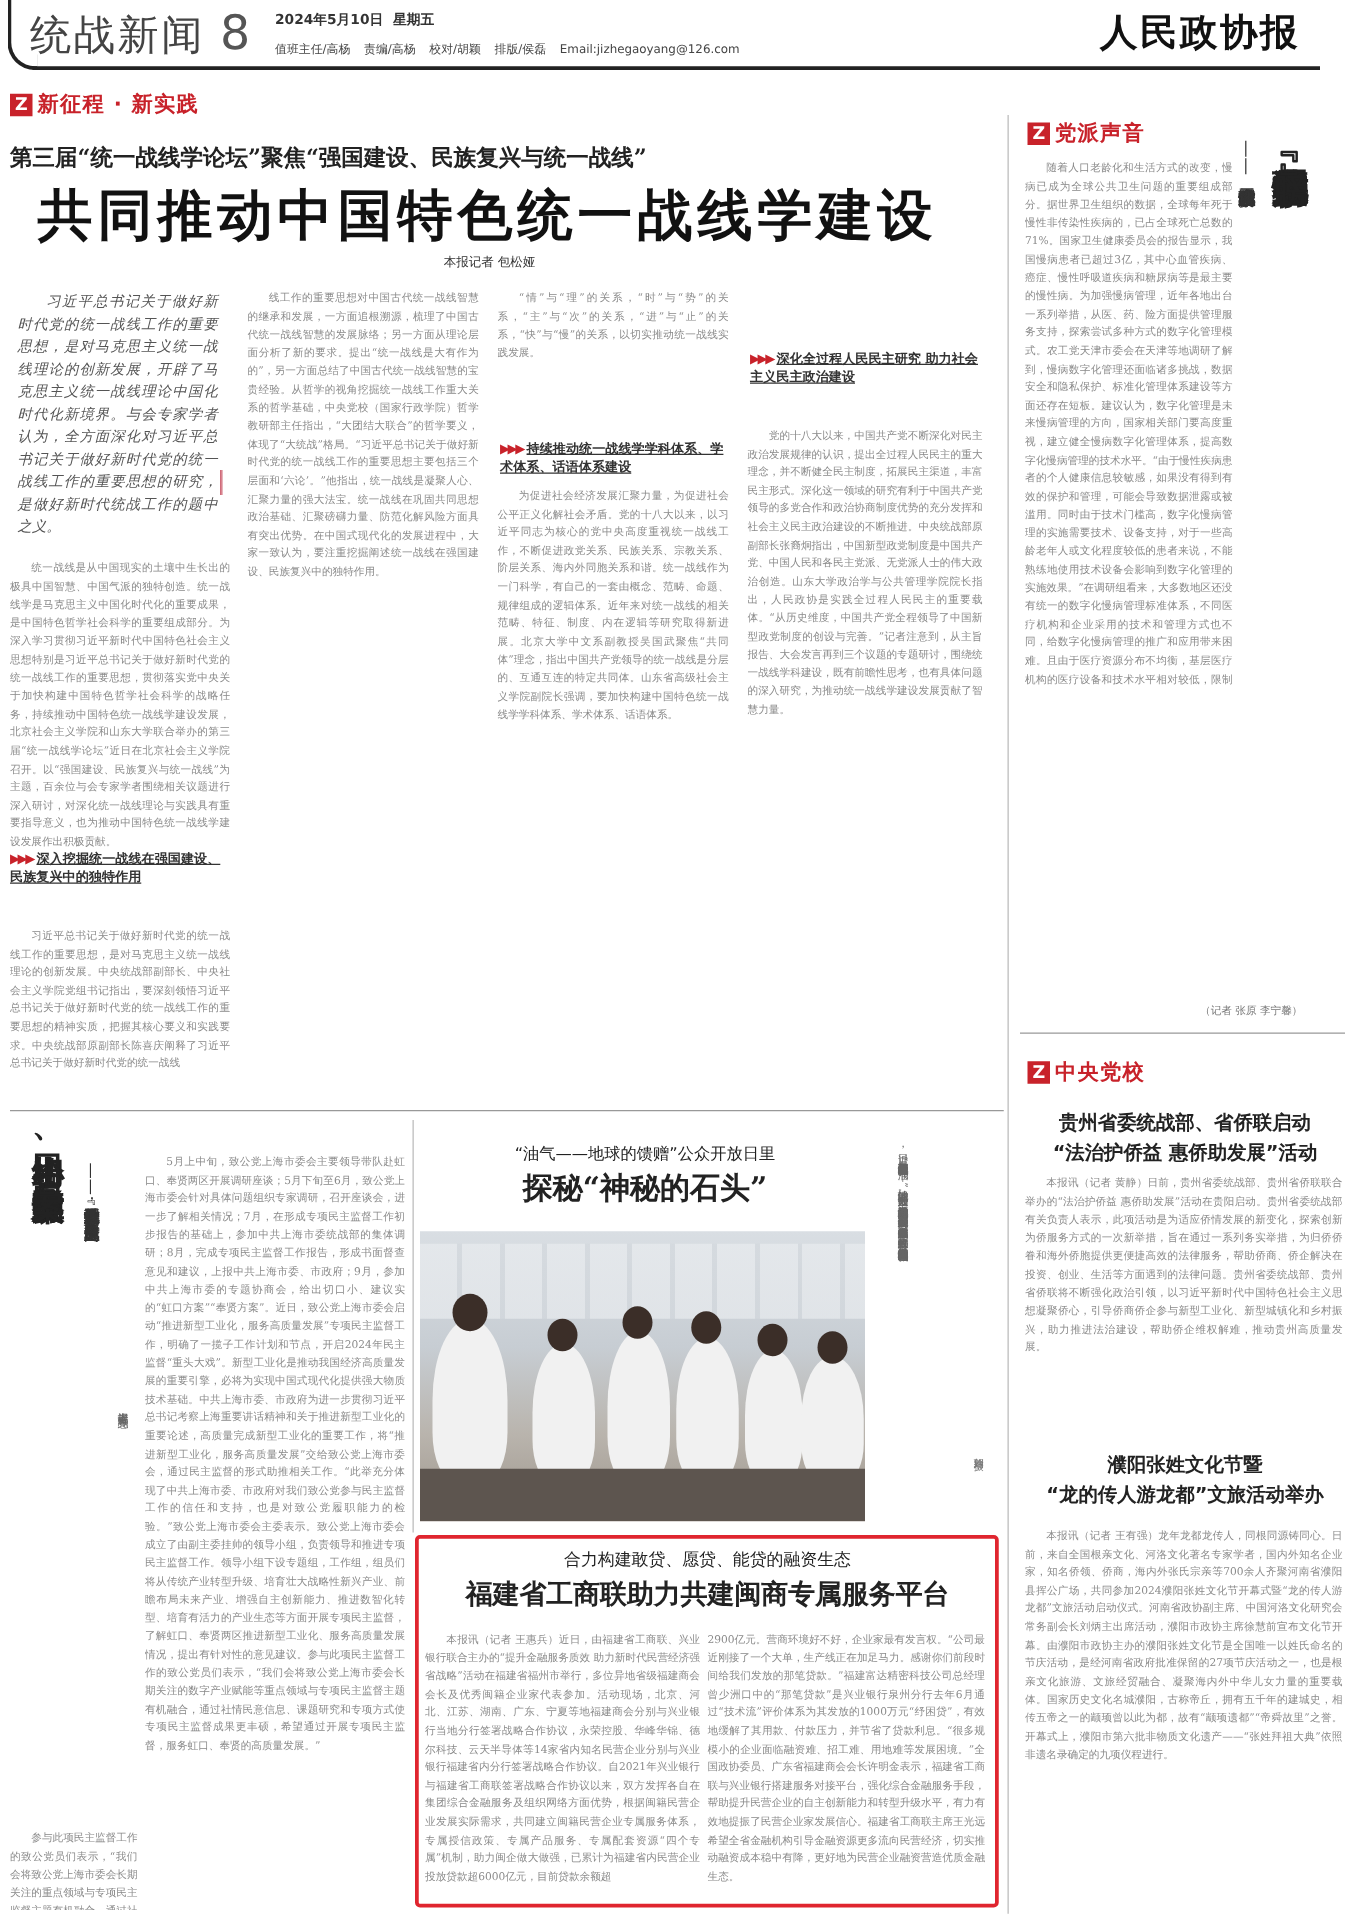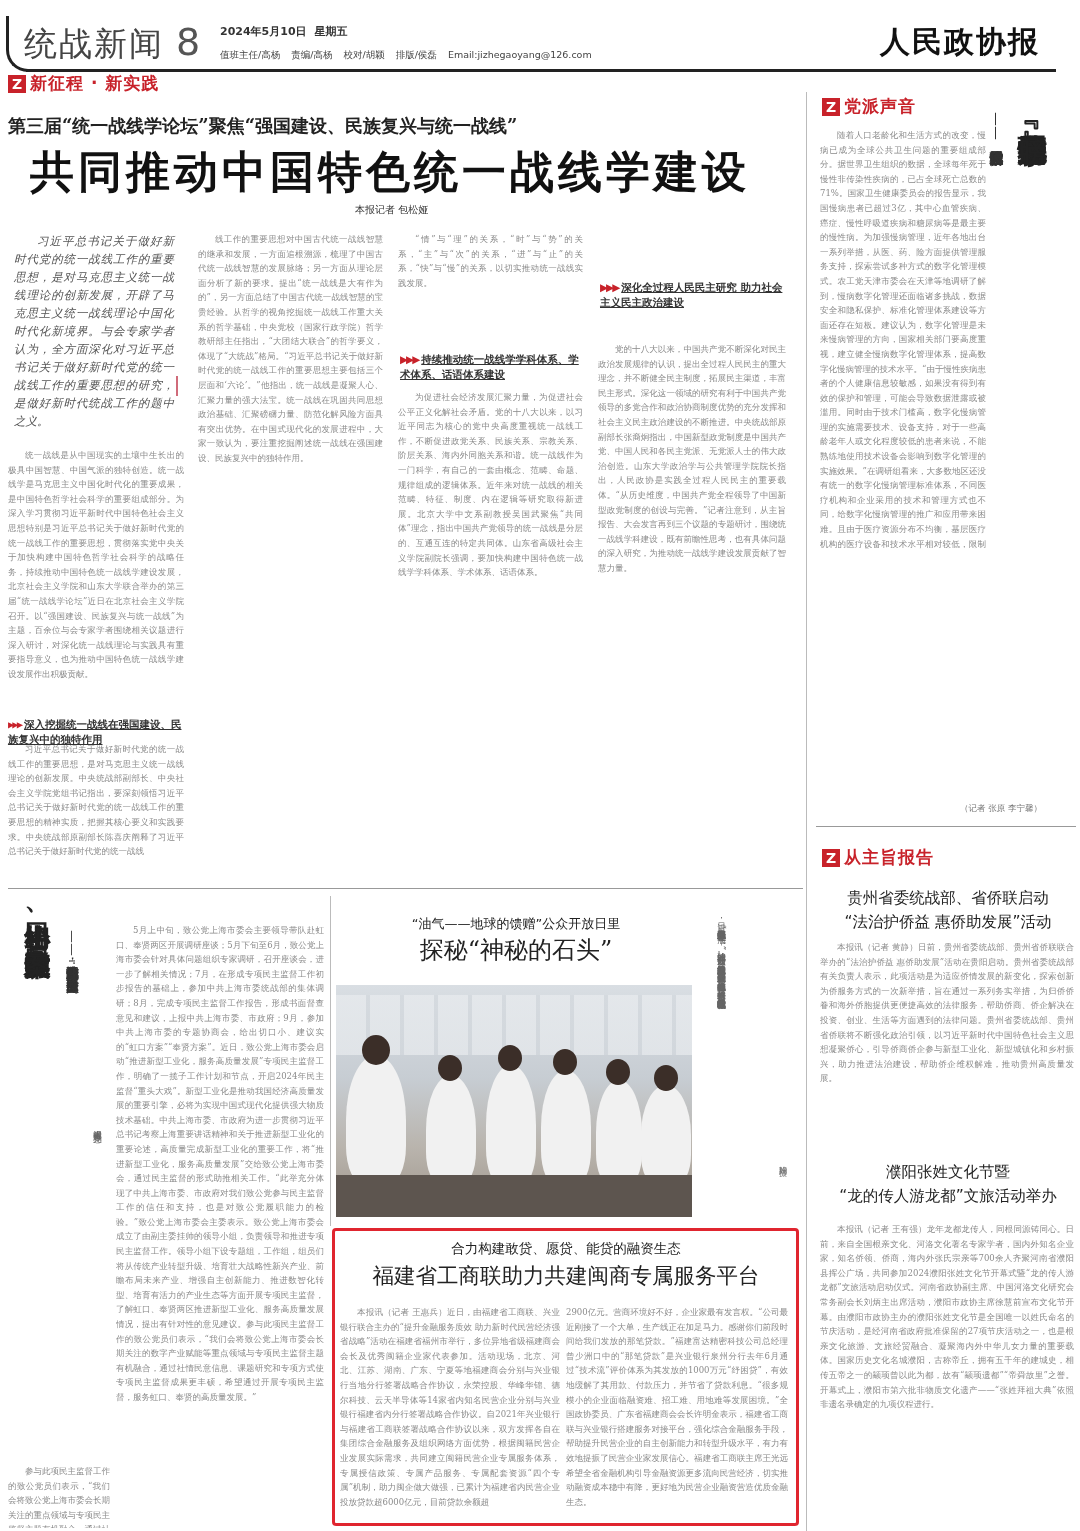--- a/index.html
+++ b/index.html
@@ -1,20 +1,20 @@
 <!DOCTYPE html>
 <html><head>
 <meta charset="utf-8">
 <style>
   * { box-sizing: border-box; margin: 0; padding: 0; }
   html, body { width: 1080px; height: 1531px; background: #ffffff; overflow: hidden; }
   body { position: relative; font-family: "DejaVu Serif", serif; color: #333; }
 
   
-  .masthead { position: absolute; left: 0; top: 16px; width: 1080px; height: 60px; }
+  .masthead { position: absolute; left: 0; top: 0; width: 1080px; height: 60px; }
   .masthead .curve { position: absolute; left: 6px; top: 0; width: 24px; height: 56px; border-left: 3px solid #222; border-bottom: 3px solid #222; border-bottom-left-radius: 22px; }
   .masthead .rule { position: absolute; left: 26px; top: 53px; width: 1030px; height: 3px; background: #222; }
   .section-name { position: absolute; left: 24px; top: 6px; font-family: "DejaVu Sans", sans-serif; font-size: 33px; color: #444; letter-spacing: 2px; }
   .page-num { position: absolute; left: 176px; top: 4px; font-family: "DejaVu Sans", sans-serif; font-size: 38px; color: #555; }
   .issue-date { position: absolute; left: 220px; top: 8px; font-family: "DejaVu Sans", sans-serif; font-size: 11px; color: #333; font-weight: bold; word-spacing: 4px; }
   .staff { position: absolute; left: 220px; top: 33px; font-family: "DejaVu Sans", sans-serif; font-size: 9.5px; color: #444; word-spacing: 8px; }
   .brand { position: absolute; right: 40px; top: 6px; font-family: "DejaVu Serif", serif; font-size: 30px; font-weight: bold; color: #111; letter-spacing: 2px; }
 
   
   .colhead { position: absolute; display: flex; align-items: center; gap: 4px; }
@@ -34,21 +34,21 @@
   .subhead { position: absolute; font-family: "DejaVu Sans", sans-serif; font-size: 10.5px; line-height: 15px; color: #333; font-weight: bold; text-decoration: underline; }
   .subhead .arrows { color: #c8222a; text-decoration: none; display: inline-block; margin-right: 3px; letter-spacing: -2px; }
 
   .vrule { position: absolute; width: 1px; background: #bbb; }
   .hrule { position: absolute; height: 1px; background: #999; }
 
   
   .vert-title { position: absolute; writing-mode: vertical-rl; font-family: "DejaVu Serif", serif; font-weight: bold; color: #222; }
   .vert-sub { position: absolute; writing-mode: vertical-rl; font-family: "DejaVu Sans", sans-serif; color: #333; }
 
-  .news-title { position: absolute; font-family: "DejaVu Sans", sans-serif; font-weight: normal; color: #222; text-align: center; line-height: 24px; }
+  .news-title { position: absolute; font-family: "DejaVu Sans", sans-serif; font-weight: bold; color: #222; text-align: center; line-height: 24px; }
 
   .photo { position: absolute; left: 336px; top: 985px; width: 356px; height: 232px; overflow: hidden; background: linear-gradient(180deg, #d9dee3 0%, #c7cdd3 40%, #b9b4ad 70%, #9e958b 100%); }
   .photo .shelf { position: absolute; left: 0; top: 10px; width: 100%; height: 60px; background: repeating-linear-gradient(90deg, #e9ecef 0 30px, #d4d9de 30px 34px); opacity: .7; }
   .photo .person { position: absolute; border-radius: 50% 50% 30% 30%; background: #f1f1f1; }
   .photo .head { position: absolute; border-radius: 50%; background: #3b2e28; }
   .photo .table { position: absolute; left: 0; bottom: 0; width: 100%; height: 42px; background: #5d554f; }
 
   .highlight { position: absolute; left: 332px; top: 1228px; width: 467px; height: 298px; border: 3px solid #e0252f; border-radius: 4px; }
   .photo-credit { position: absolute; font-size: 8px; color: #777; writing-mode: vertical-rl; }
 </style>
@@ -74,21 +74,21 @@
 <div class="headline">共同推动中国特色统一战线学建设</div>
 <div class="byline">本报记者  包松娅</div>
 
 <div class="lead-abstract">习近平总书记关于做好新时代党的统一战线工作的重要思想，是对马克思主义统一战线理论的创新发展，开辟了马克思主义统一战线理论中国化时代化新境界。与会专家学者认为，全方面深化对习近平总书记关于做好新时代党的统一战线工作的重要思想的研究，是做好新时代统战工作的题中之义。</div>
 <div class="pink-rule"></div>
 
 <div class="body-text" style="left:8px; top:448px; width:176px; height:240px;">
   <p>统一战线是从中国现实的土壤中生长出的极具中国智慧、中国气派的独特创造。统一战线学是马克思主义中国化时代化的重要成果，是中国特色哲学社会科学的重要组成部分。为深入学习贯彻习近平新时代中国特色社会主义思想特别是习近平总书记关于做好新时代党的统一战线工作的重要思想，贯彻落实党中央关于加快构建中国特色哲学社会科学的战略任务，持续推动中国特色统一战线学建设发展，北京社会主义学院和山东大学联合举办的第三届“统一战线学论坛”近日在北京社会主义学院召开。以“强国建设、民族复兴与统一战线”为主题，百余位与会专家学者围绕相关议题进行深入研讨，对深化统一战线理论与实践具有重要指导意义，也为推动中国特色统一战线学建设发展作出积极贡献。</p>
 </div>
 
-<div class="subhead" style="left:8px; top:718px; width:176px;font-family:Liberation Mono, monospace;">
+<div class="subhead" style="left:8px; top:680px; width:176px;">
   <span class="arrows">▶▶▶</span><span>深入挖掘统一战线在强国建设、民族复兴中的独特作用</span>
 </div>
 
 <div class="body-text" style="left:8px; top:742px; width:176px; height:138px;">
   <p>习近平总书记关于做好新时代党的统一战线工作的重要思想，是对马克思主义统一战线理论的创新发展。中央统战部副部长、中央社会主义学院党组书记指出，要深刻领悟习近平总书记关于做好新时代党的统一战线工作的重要思想的精神实质，把握其核心要义和实践要求。中央统战部原副部长陈喜庆阐释了习近平总书记关于做好新时代党的统一战线</p>
 </div>
 
 <div class="body-text" style="left:198px; top:232px; width:185px; height:648px;">
   <p>线工作的重要思想对中国古代统一战线智慧的继承和发展，一方面追根溯源，梳理了中国古代统一战线智慧的发展脉络；另一方面从理论层面分析了新的要求。提出“统一战线是大有作为的”，另一方面总结了中国古代统一战线智慧的宝贵经验。从哲学的视角挖掘统一战线工作重大关系的哲学基础，中央党校（国家行政学院）哲学教研部主任指出，“大团结大联合”的哲学要义，体现了“大统战”格局。“习近平总书记关于做好新时代党的统一战线工作的重要思想主要包括三个层面和‘六论’。”他指出，统一战线是凝聚人心、汇聚力量的强大法宝。统一战线在巩固共同思想政治基础、汇聚磅礴力量、防范化解风险方面具有突出优势。在中国式现代化的发展进程中，大家一致认为，要注重挖掘阐述统一战线在强国建设、民族复兴中的独特作用。</p>
 </div>
@@ -126,21 +126,21 @@
 </div>
 <div class="body-text" style="left:820px; top:548px; width:252px; height:236px;">
   <p style="margin-top:-420px;">随着人口老龄化和生活方式的改变，慢病已成为全球公共卫生问题的重要组成部分。据世界卫生组织的数据，全球每年死于慢性非传染性疾病的，已占全球死亡总数的71%。国家卫生健康委员会的报告显示，我国慢病患者已超过3亿，其中心血管疾病、癌症、慢性呼吸道疾病和糖尿病等是最主要的慢性病。为加强慢病管理，近年各地出台一系列举措，从医、药、险方面提供管理服务支持，探索尝试多种方式的数字化管理模式。农工党天津市委会在天津等地调研了解到，慢病数字化管理还面临诸多挑战，数据安全和隐私保护、标准化管理体系建设等方面还存在短板。建议认为，数字化管理是未来慢病管理的方向，国家相关部门要高度重视，建立健全慢病数字化管理体系，提高数字化慢病管理的技术水平。“由于慢性疾病患者的个人健康信息较敏感，如果没有得到有效的保护和管理，可能会导致数据泄露或被滥用。同时由于技术门槛高，数字化慢病管理的实施需要技术、设备支持，对于一些高龄老年人或文化程度较低的患者来说，不能熟练地使用技术设备会影响到数字化管理的实施效果。”在调研组看来，大多数地区还没有统一的数字化慢病管理标准体系，不同医疗机构和企业采用的技术和管理方式也不同，给数字化慢病管理的推广和应用带来困难。且由于医疗资源分布不均衡，基层医疗机构的医疗设备和技术水平相对较低，限制了数字化慢病管理的推广和应用。如何更好建立健全慢病数字化管理体系？农工党天津市委会提出，应进一步引导和支持医疗机构完善慢病数字化管理体系，包括电子病历系统、远程监测系统、智能预警系统等。各地要强制推广建立电子健康档案制度，确保基本信息、检查、诊断结果、治疗方案全面及时完整。“要加大对数字化慢病管理技术的研发投入，鼓励和支持创新，加强对基层和医疗资源欠发达地区技术应用的指导和培训，提高基层医疗人员的数字技能。”建议还提出，要加强远程监测技术，如智能手环、血压计等设备，对患者的生理指标进行实时监测和记录，提高医生的诊断准确性的同时，也能让患者及时关注到自己身体的状况。</p>
 </div>
 <div style="position:absolute; left:960px; top:803px; font-size:8.5px; color:#777;">（记者  张原  李宁馨）</div>
 
 <div class="hrule" style="left:816px; top:826px; width:260px;"></div>
 
 <div class="colhead" style="left:822px; top:846px;">
   <span class="zbox">Z</span>
-  <span class="lbl">从主旨报告</span>
+  <span class="lbl">中央党校</span>
 </div>
 
 <div class="news-title" style="left:816px; top:886px; width:264px; font-size:15.5px;">
   <div>贵州省委统战部、省侨联启动</div>
   <div>“法治护侨益  惠侨助发展”活动</div>
 </div>
 <div class="body-text" style="left:820px; top:940px; width:254px; height:230px;">
   <p>本报讯（记者  黄静）日前，贵州省委统战部、贵州省侨联联合举办的“法治护侨益  惠侨助发展”活动在贵阳启动。贵州省委统战部有关负责人表示，此项活动是为适应侨情发展的新变化，探索创新为侨服务方式的一次新举措，旨在通过一系列务实举措，为归侨侨眷和海外侨胞提供更便捷高效的法律服务，帮助侨商、侨企解决在投资、创业、生活等方面遇到的法律问题。贵州省委统战部、贵州省侨联将不断强化政治引领，以习近平新时代中国特色社会主义思想凝聚侨心，引导侨商侨企参与新型工业化、新型城镇化和乡村振兴，助力推进法治建设，帮助侨企维权解难，推动贵州高质量发展。</p>
 </div>
 

